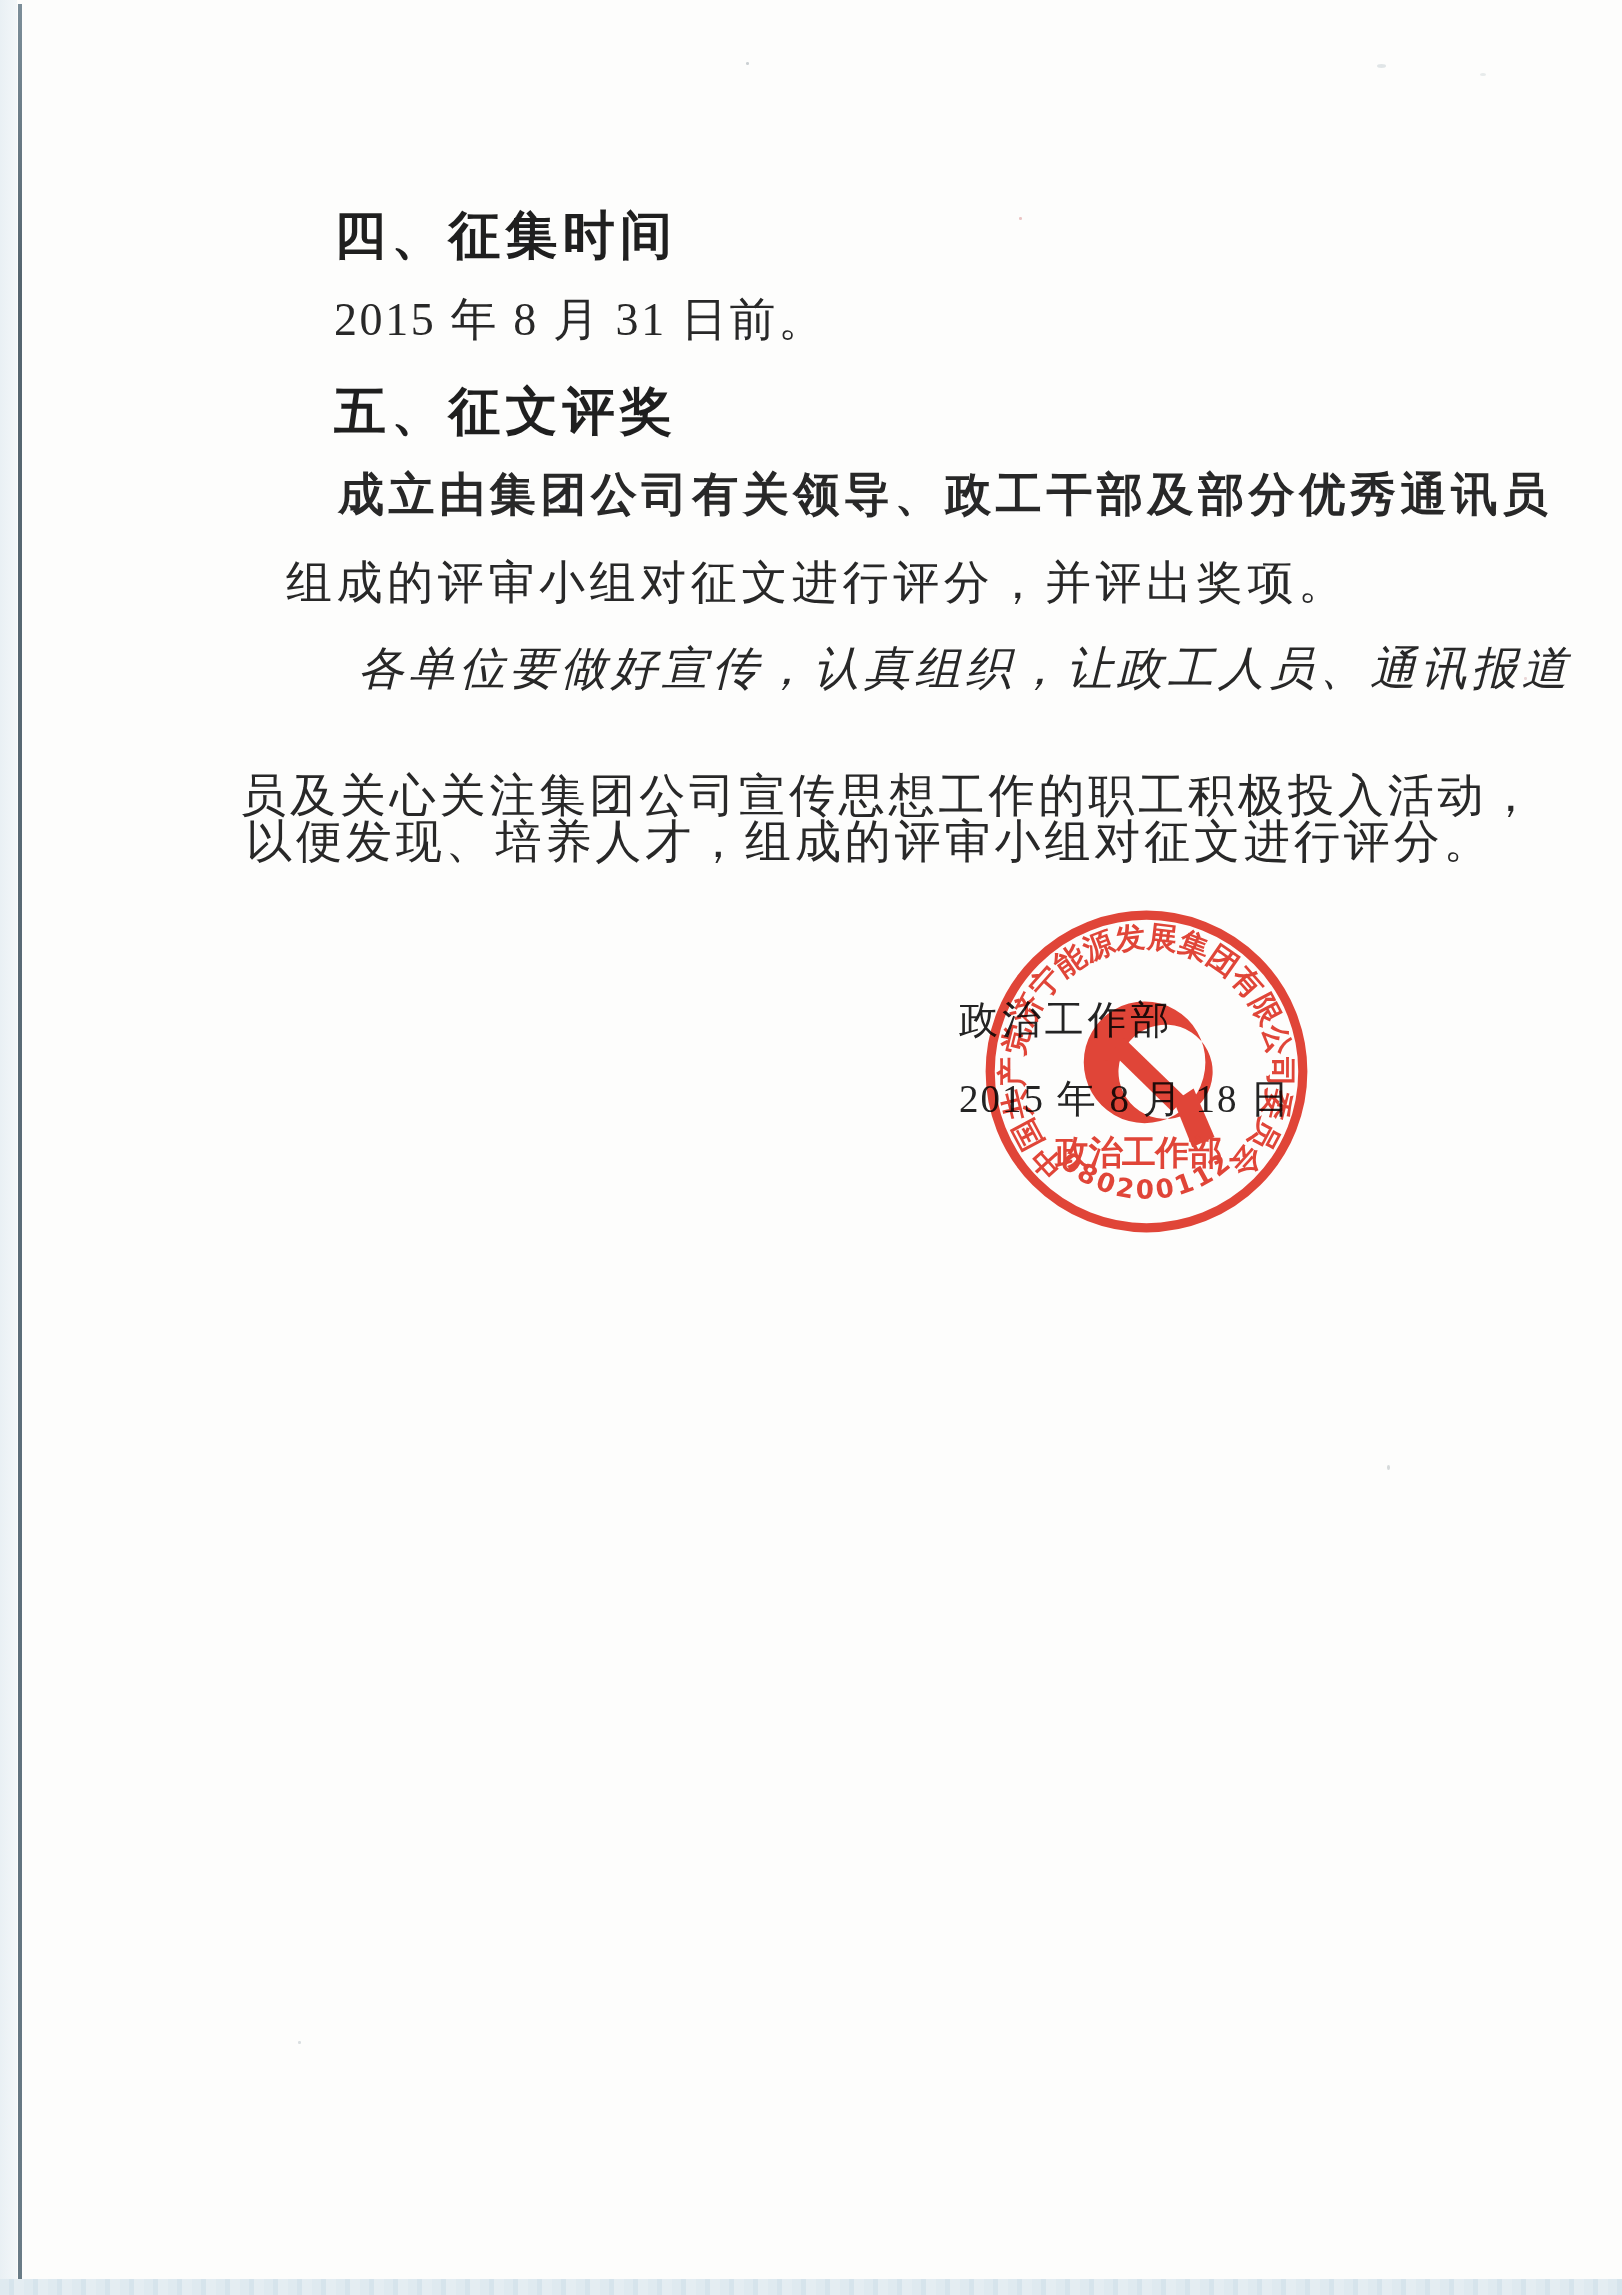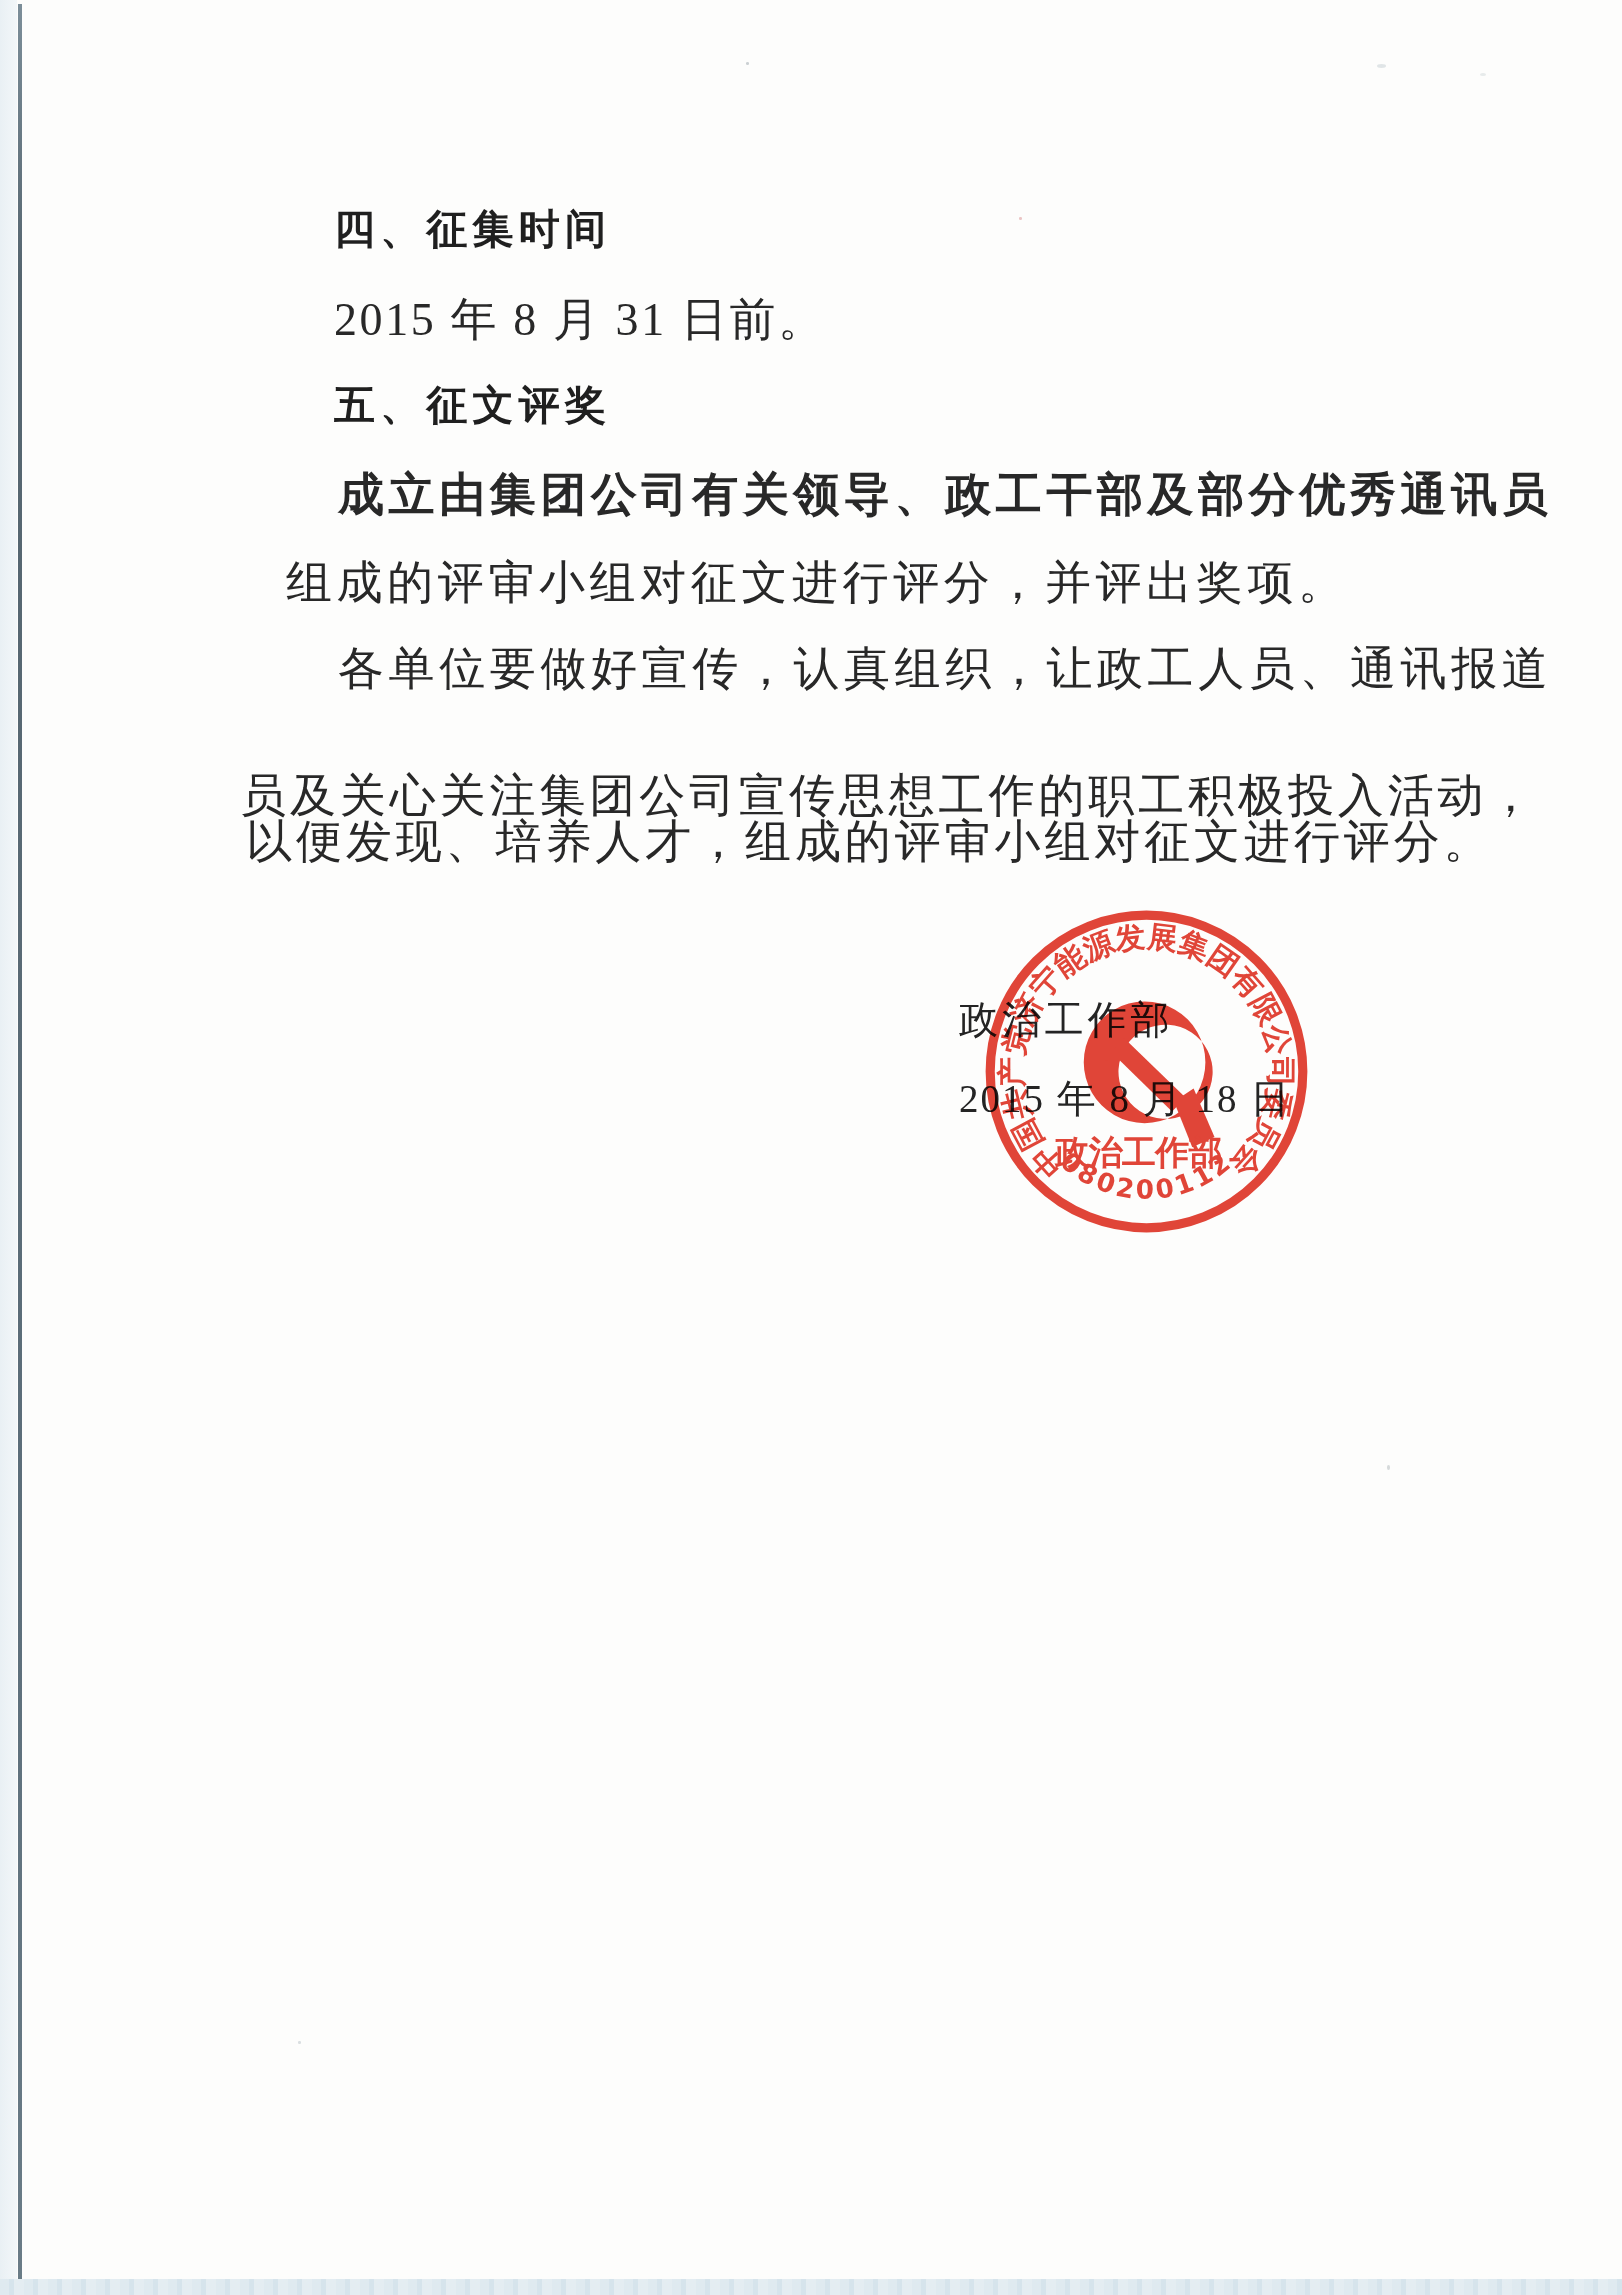--- a/index.html
+++ b/index.html
@@ -13,28 +13,28 @@
     background:linear-gradient(90deg,#e9f0f4,#f3f7f9);}
   .left-line{position:absolute;left:17.7px;top:3.9px;width:3.9px;height:2278px;
     background:linear-gradient(180deg,#7c8e99,#55656f 12%,#5d6f7b 70%,#6a7c87);}
   .bottom-band{position:absolute;left:0;top:2279px;width:1622px;height:16.4px;
     background:repeating-linear-gradient(90deg,#dfeaf0 0 9.2px,#d6e4ec 9.2px 14.4px,#e4edf2 14.4px 24px);}
   .speck{position:absolute;border-radius:50%;}
 
   
   .docline{position:absolute;white-space:nowrap;color:#262626;line-height:1;}
   .heading{font-family:"Liberation Sans","DejaVu Sans",sans-serif;
-    font-weight:bold;font-size:41px;letter-spacing:5.2px;color:#1f1f1f;}
+    font-weight:bold;font-size:52px;letter-spacing:5.2px;color:#1f1f1f;}
   .bodytxt{font-size:46px;letter-spacing:4.6px;color:#282828;}
   .pos-h1{left:334px;top:209px;}
   .pos-d1{left:334px;top:297px;letter-spacing:2.6px;}
   .pos-h2{left:334px;top:385px;}
   .pos-p1a{left:338px;top:472px;font-weight:bold;}
   .pos-p1b{left:246px;top:560px;margin-left:40px;}
-  .pos-p2a{left:338px;top:646px;}
+  .pos-p2a{left:358px;top:646px;font-style:italic;}
   .pos-p2b{left:240px;top:733px;letter-spacing:3.9px;margin-top:40px;}
   .pos-p2c{left:246px;top:819px;letter-spacing:3.9px;}
 
   
   .sig-dept{left:959px;top:1000px;font-size:39px;letter-spacing:3.9px;color:#242424;}
   .sig-date{left:959px;top:1079px;font-size:39px;letter-spacing:2px;color:#242424;}
 
   
   .seal{position:absolute;left:983px;top:908px;width:327px;height:327px;
     mix-blend-mode:multiply;opacity:.92;}

